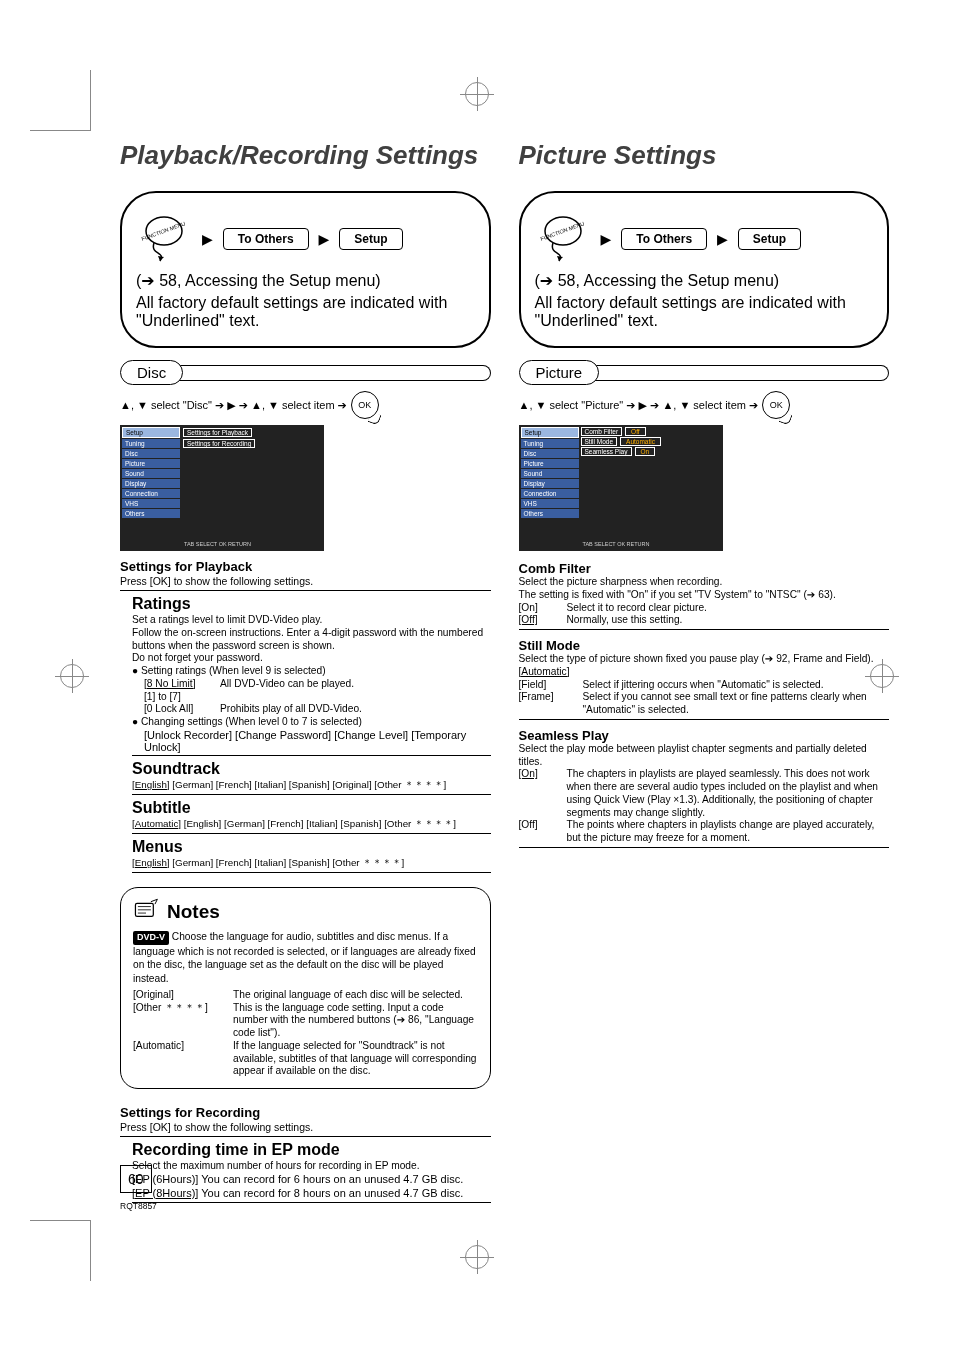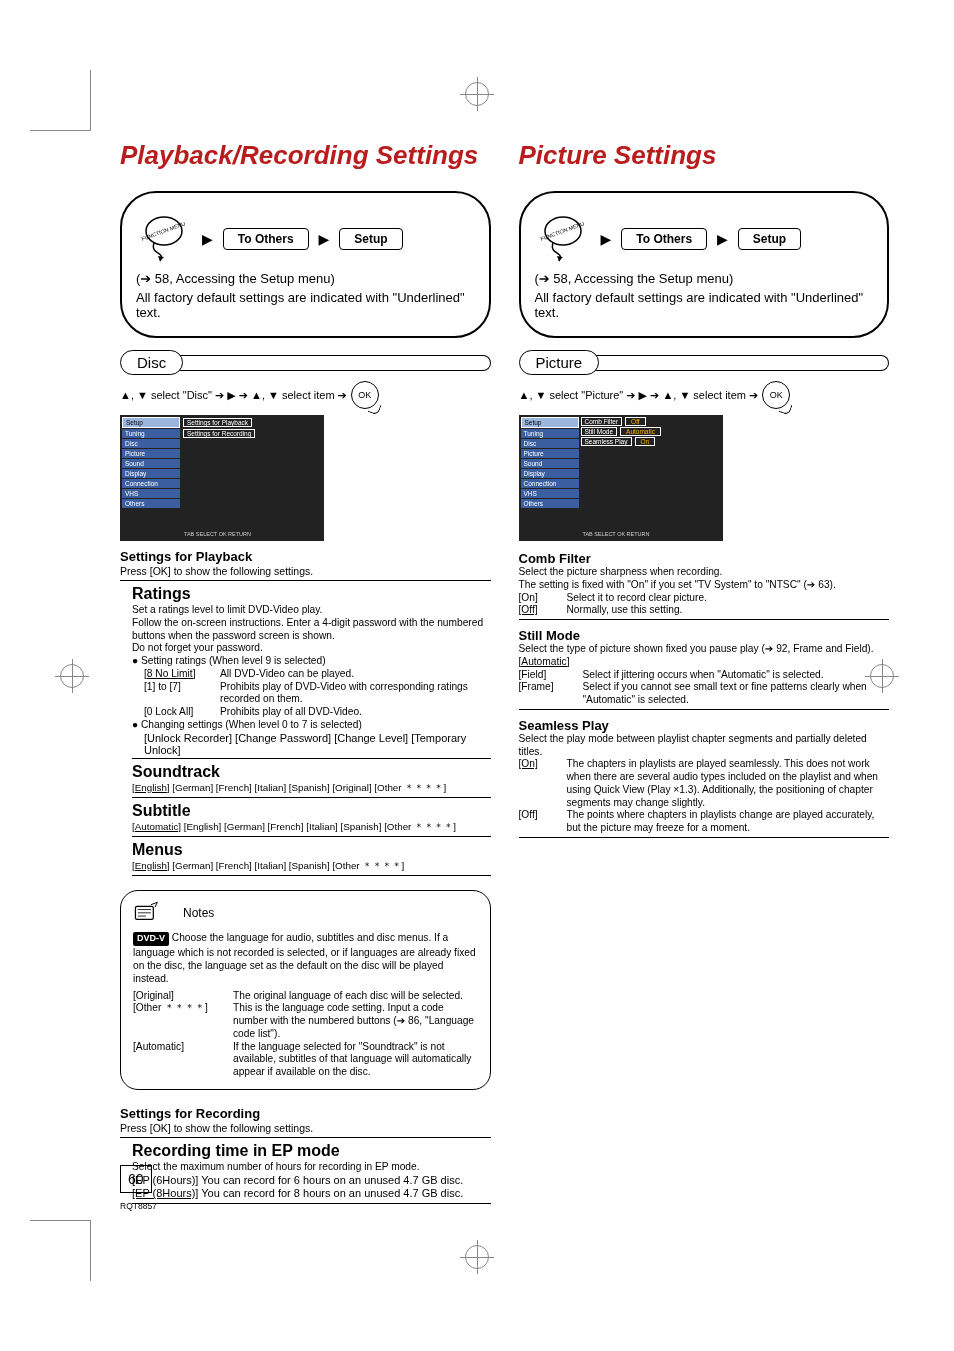--- a/index.html
+++ b/index.html
@@ -46,21 +46,21 @@
   .side-reg:after  { top:-6px; bottom:-6px; left:50%; width:1px; }
   .side-reg-l { left: 60px; }
   .side-reg-r { right: 60px; }
 
   .columns { display: flex; gap: 28px; }
   .col { flex: 1; position: relative; }
   h1.title {
     font-size: 26px;
     font-weight: bold;
     font-style: italic;
-    color: #b91c1c;
+    color: #404040;
     margin: 0 0 20px 0;
   }
   .panel {
     border: 2px solid #000;
     border-radius: 36px;
     padding: 18px 14px 14px 14px;
     position: relative;
   }
   .nav-row {
     display: flex;
@@ -76,21 +76,21 @@
   .func-icon svg { width: 56px; height: 56px; }
   .tri { font-size: 14px; }
   .pill {
     border: 1.5px solid #000;
     border-radius: 4px;
     padding: 3px 14px;
     font-size: 12px;
     font-weight: bold;
   }
   .panel-sub {
-    font-size: 13px;
+    font-size: 16px;
     margin: 4px 0 2px 0;
   }
   .section-head {
     display: flex;
     align-items: center;
     margin: 12px 0 6px 0;
   }
   .section-head .bubble {
     border: 1.5px solid #000;
     border-radius: 999px;
@@ -206,23 +206,24 @@
   .langs { font-size: 9.8px; margin: 1px 0 2px 0; }
   .notes-box {
     border: 1.5px solid #000;
     border-radius: 18px;
     padding: 10px 12px;
     margin-top: 14px;
     font-size: 10.2px;
     line-height: 1.3;
   }
   .notes-head {
-    display: flex; align-items: center; gap: 24px;
-    font-size: 12px;
+    display: flex; align-items: center; gap: 8px;
+    font-size: 19px;
     margin-bottom: 4px;
+    font-weight: bold;
   }
   .notes-head svg { width: 26px; height: 22px; }
   .badge {
     display: inline-block;
     background: #000; color: #fff;
     font-size: 9px;
     padding: 1px 4px;
     border-radius: 2px;
     font-weight: bold;
   }
@@ -318,21 +319,20 @@
         <div class="body">Set a ratings level to limit DVD-Video play.</div>
         <div class="body">Follow the on-screen instructions. Enter a 4-digit password with the numbered buttons when the password screen is shown.</div>
         <div class="body">Do not forget your password.</div>
         <div class="body">● <span>Setting ratings (When level 9 is selected)</span></div>
         <div class="opt-row indent">
             <span class="k und">[8 No Limit]</span>
             <span>All DVD-Video can be played.</span>
           </div>
         <div class="opt-row indent">
             <span class="k">[1] to [7]</span>
-            <span>Prohibits play of DVD-Video with corresponding ratings recorded on them.</span>
           </div>
         <div class="opt-row indent">
             <span class="k">[0 Lock All]</span>
             <span>Prohibits play of all DVD-Video.</span>
           </div>
         <div class="body">● <span>Changing settings (When level 0 to 7 is selected)</span></div>
         <div class="small indent">[Unlock Recorder] [Change Password] [Change Level] [Temporary Unlock]</div>
         <div class="rule"></div>
 
         <div class="h4">Soundtrack</div>
@@ -365,21 +365,21 @@
         <div class="opt-row" style="margin-top:4px;">
             <span class="k" style="min-width:92px;">[Original]</span>
             <span>The original language of each disc will be selected.</span>
           </div>
         <div class="opt-row">
             <span class="k" style="min-width:92px;">[Other ＊＊＊＊]</span>
             <span>This is the language code setting. Input a code number with the numbered buttons (➔ 86, "Language code list").</span>
           </div>
         <div class="opt-row">
             <span class="k" style="min-width:92px;">[Automatic]</span>
-            <span>If the language selected for "Soundtrack" is not available, subtitles of that language will automatically appear if available on the disc.</span>
+            <span>If the language selected for "Soundtrack" is not available, subtitles of that language will corresponding appear if available on the disc.</span>
           </div>
       </div>
 
       <div class="h3" style="margin-top:16px;">Settings for Recording</div>
       <div class="sub">Press [OK] to show the following settings.</div>
       <div class="rule"></div>
       <div class="indent">
         <div class="h4">Recording time in EP mode</div>
         <div class="body">Select the maximum number of hours for recording in EP mode.</div>
         <div class="body small">[EP (6Hours)] You can record for 6 hours on an unused 4.7 GB disc.</div>

